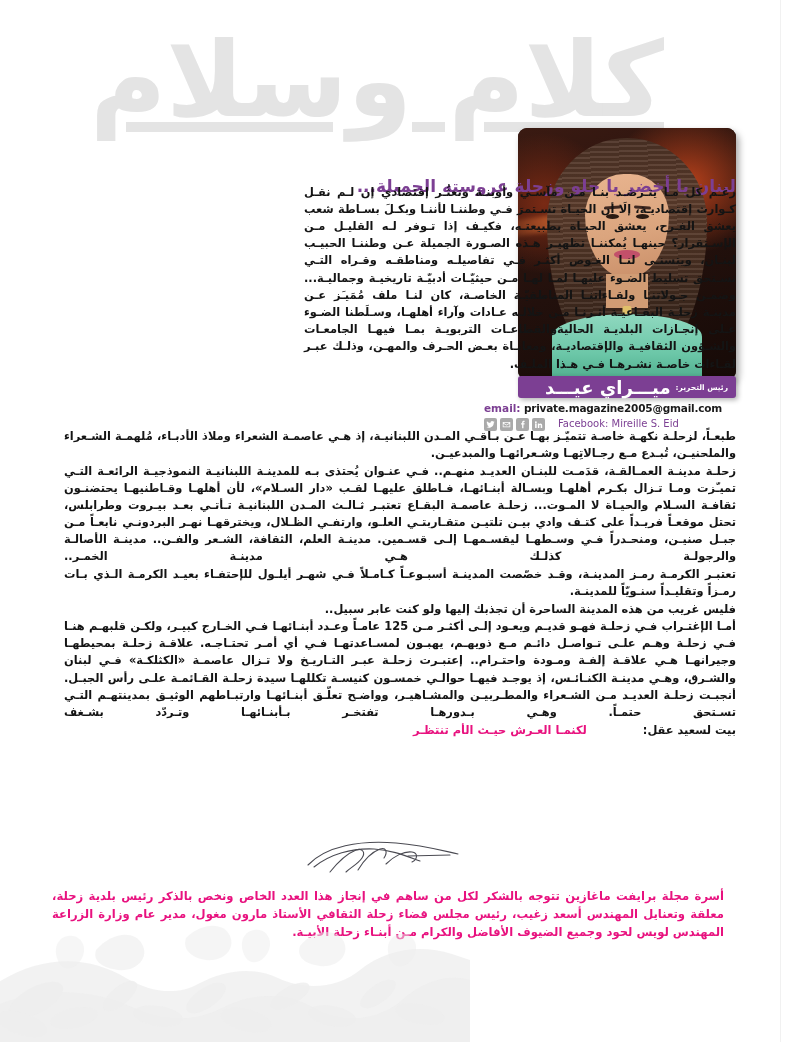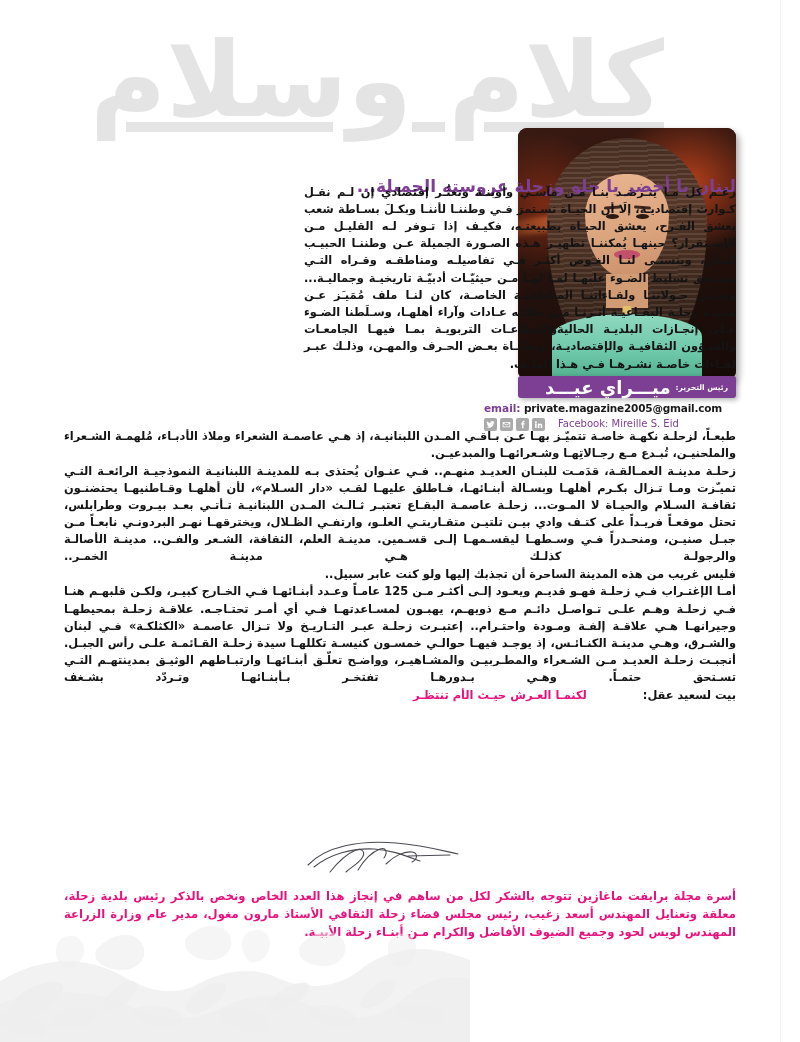--- a/index.html
+++ b/index.html
@@ -319,21 +319,21 @@
     top: 834px;
     right: 330px;
     width: 170px;
     height: 42px;
   }
 
   
   .credits {
     position: absolute;
     top: 888px;
-    right: 64px;
+    right: 76px;
     width: 672px;
     direction: rtl;
     text-align: justify;
     color: #e8127f;
     font-size: 11.6px;
     font-weight: 700;
     line-height: 1.55;
   }
   .credits p {
     margin: 0;
@@ -417,20 +417,21 @@
   <h1 class="headline">لبنان يا أخضر يا حلو وزحلة عروسته الجميلة...</h1>
 
   <div class="article">
     <p class="col-narrow">رغـم كل مـا يتـرصَـد بنـا مـن مآسـي وأوبنـة وتعثُـر إقتَصادي إن لـم نقـل كـوارث إقتصاديـة، إلَا أن الحيـاة تسـتمرَ فـي وطننـا لأننـا وبكـلَ بسـاطة شعب يعشق الفـرح، يعشق الحيـاة بطبيعتـه، فكيـف إذا تـوفر لـه القليـل مـن الإسـتقرار؟ حينهـا يُمكننـا تظهيـر هـذه الصـورة الجميلة عـن وطننـا الحبيـب لبنـان، ويتسنـى لنـا الغـوص أكثـر فـي تفاصيلـه ومناطقـه وقـراه التـي تسـتحق تسليط الضـوء عليهـا لمـا لهـا مـن حيثيّـات أدبيّـة تاريخيـة وجماليـة...</p>
     <p class="col-narrow lastloose">وضمـن جـولاتنـا ولقـاءاتنـا المناطقيّـة الخاصـة، كان لنـا ملف مُمَيـَز عـن مدينـة زحلـة البقـاعيـة أثـرنـا مـن خلالـه عـادات وآراء أهلهـا، وسـلَطنا الضـوء عـلى إنجـازات البلديـة الحاليةوالقطاعـات التربويـة بمـا فيهـا الجامعـات والشـؤون الثقافيـة والإقتصاديـة، ومعانـاة بعـض الحـرف والمهـن، وذلـك عبـر لقـاءات خاصـة نشـرهـا فـي هـذا الملـف.</p>
   </div>
 
   <div class="article-lower">
     <p class="lastloose">طبعـاً، لزحلـة نكهـة خاصـة تتميّـز بهـا عـن بـاقـي المـدن اللبنانيـة، إذ هـي عاصمـة الشعراء وملاذ الأدبـاء، مُلهمـة الشـعراء والملحنيـن، تُبـدع مـع رجـالاتِهـا وشـعرائهـا والمبدعيـن.</p>
     <p>زحلـة مدينـة العمـالقـة، قدَمـت للبنـان العديـد منهـم.. فـي عنـوان يُحتذى بـه للمدينـة اللبنانيـة النموذجيـة الرائعـة التـي تميـّزت ومـا تـزال بكـرم أهلهـا وبسـالة أبنـائهـا، فـاطلق عليهـا لقـب «دار السـلام»، لأن أهلهـا وقـاطنيهـا يحتضنـون ثقافـة السـلام والحيـاة لا المـوت... زحلـة عاصمـة البقـاع تعتبـر ثـالـث المـدن اللبنانيـة تـأتـي بعـد بيـروت وطرابلس، تحتل موقعـاً فريـداً على كتـف وادي بيـن تلتيـن متقـاربتـي العلـو، وارتفـي الظـلال، ويخترقهـا نهـر البردونـي نابعـاً مـن جبـل صنيـن، ومنحـدراً فـي وسـطهـا ليقسـمهـا إلـى قسـمين. مدينـة العلم، الثقافة، الشـعر والفـن.. مدينـة الأصالـة والرجولـة كذلـك هـي مدينـة الخمـر..</p>
+    <p class="lastloose">تعتبـر الكرمـة رمـز المدينـة، وقـد خصّصت المدينـة أسبـوعـاً كـامـلاً فـي شهـر أيلـول للإحتفـاء بعيـد الكرمـة الـذي بـات رمـزاً وتقليـداً سنـويّاً للمدينـة.</p>
     <p class="lastloose">فليس غريب من هذه المدينة الساحرة أن تجذبك إليها ولو كنت عابر سبيل..</p>
     <p>أمـا الإغتـراب فـي زحلـة فهـو قديـم ويعـود إلـى أكثـر مـن 125 عامـاً وعـدد أبنـائهـا فـي الخـارج كبيـر، ولكـن قلبهـم هنـا فـي زحلـة وهـم علـى تـواصـل دائـم مـع ذويهـم، يهبـون لمسـاعدتهـا فـي أي أمـر تحتـاجـه. علاقـة زحلـة بمحيطهـا وجيرانهـا هـي علاقـة إلفـة ومـودة واحتـرام.. إعتبـرت زحلـة عبـر التـاريـخ ولا تـزال عاصمـة «الكثلكـة» فـي لبنان والشـرق، وهـي مدينـة الكنـائـس، إذ يوجـد فيهـا حوالـي خمسـون كنيسـة تكللهـا سيدة زحلـة القـائمـة علـى رأس الجبـل. أنجبـت زحلـة العديـد مـن الشـعراء والمطـربيـن والمشـاهيـر، وواضـح تعلّـق أبنـائهـا وارتبـاطهم الوثيـق بمدينتهـم التـي تسـتحق حتمـاً. وهـي بـدورهـا تفتخـر بـأبنـائهـا وتـردّد بشـغف</p>
 
     <div class="verse">
       <span class="verse-prefix">بيت لسعيد عقل:</span>
       <span class="hemistich">لكنمـا العـرش حيـث الأم تنتظـر</span>
     </div>
 
   </div>
 

